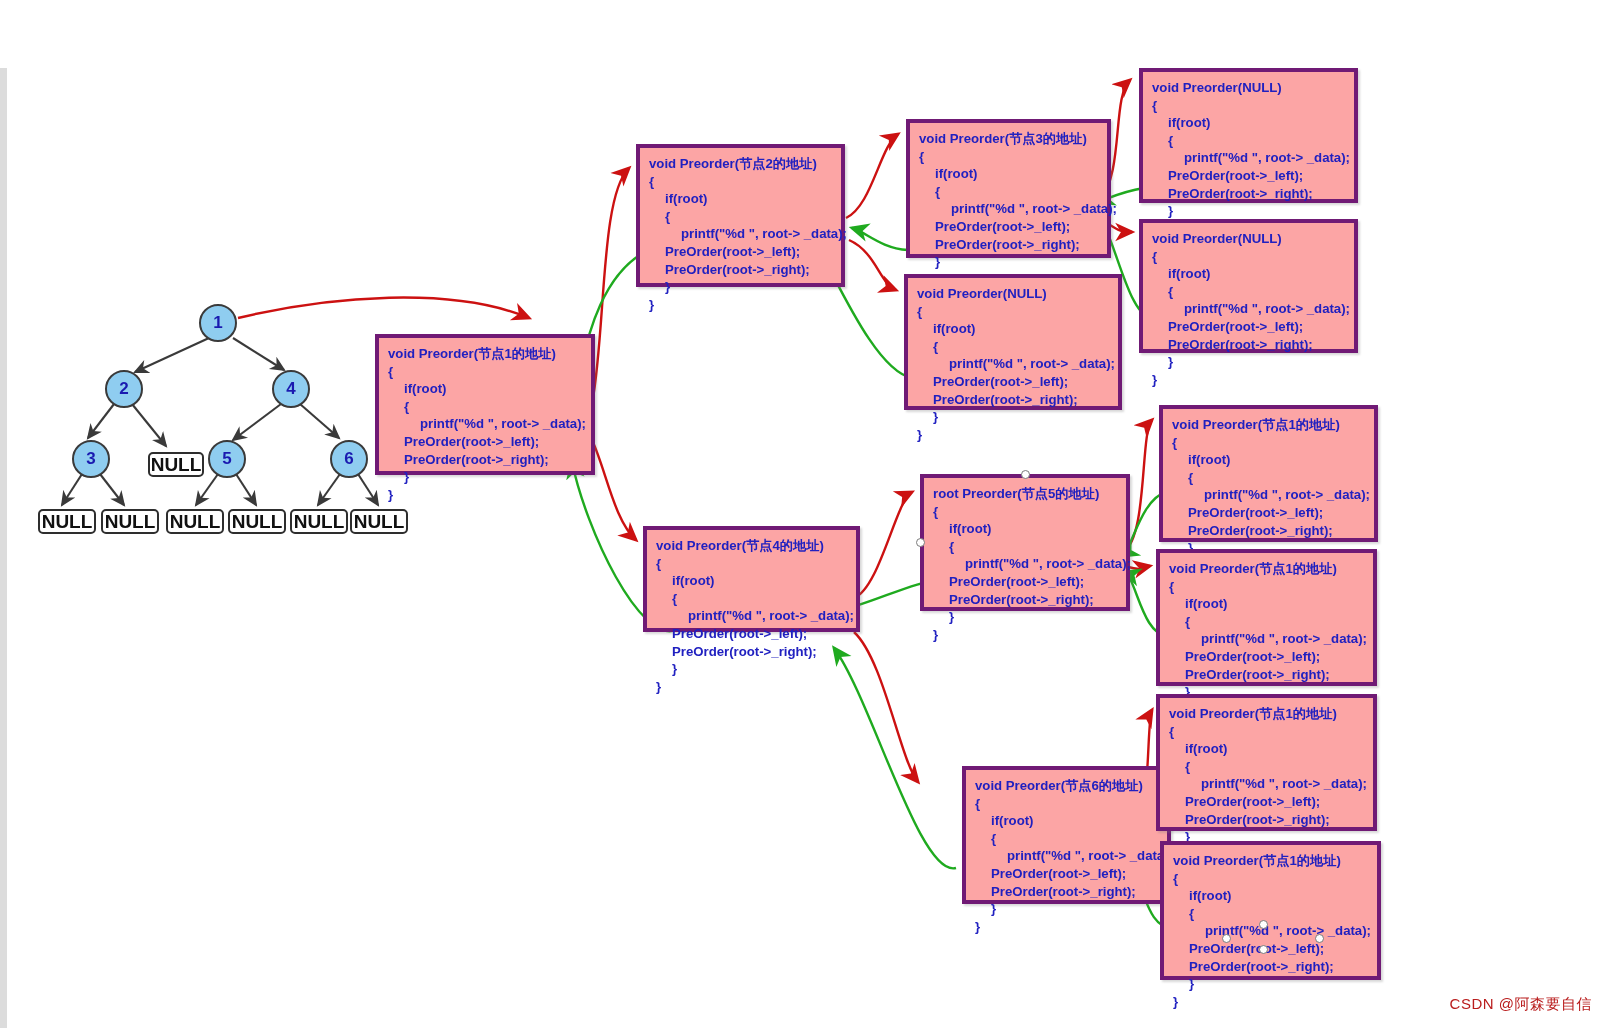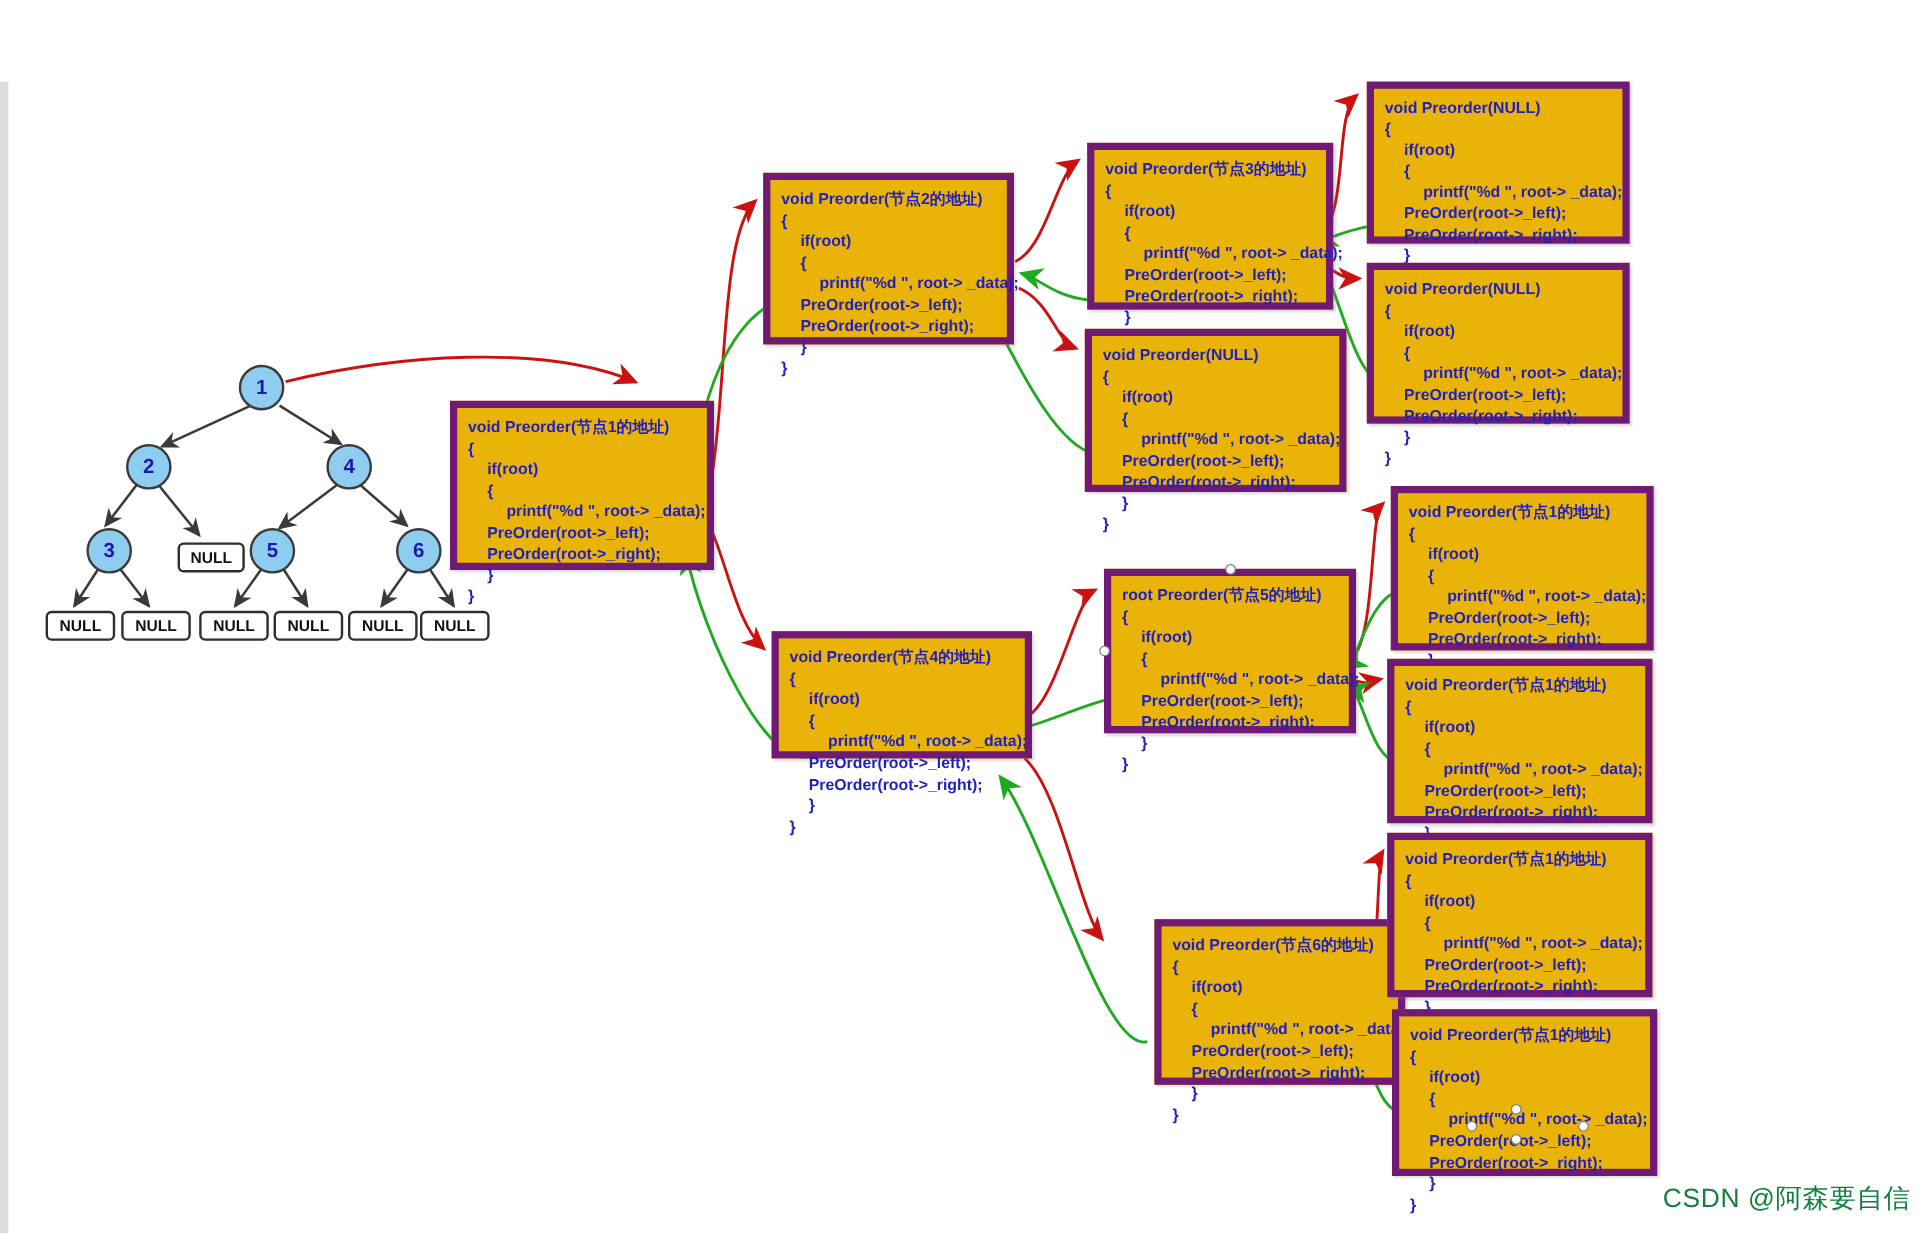--- a/index.html
+++ b/index.html
@@ -53,31 +53,31 @@
   }
   .null-box {
     position: absolute;
     height: 25px;
     border: 2px solid #2e2e2e;
     border-radius: 5px;
     background: #ffffff;
     box-sizing: border-box;
     color: #111111;
     font-weight: bold;
-    font-size: 13px;
+    font-size: 19px;
     display: flex;
     align-items: center;
     justify-content: center;
     z-index: 5;
   }
   
   .code-box {
     position: absolute;
-    background: #eab308;
-    border: 6px solid #701a75;
+    background: #fca5a5;
+    border: 4px solid #701a75;
     box-sizing: border-box;
     z-index: 4;
     padding: 7px 9px 5px 9px;
     box-shadow: 2px 2px 2px rgba(120,120,120,0.28);
   }
   .code-box .ln {
     color: #2020c0;
     font-weight: bold;
     font-size: 13.2px;
     line-height: 17.6px;
@@ -93,22 +93,22 @@
     border-radius: 50%;
     border: 1.4px solid #7b7b7b;
     background: #ffffff;
     box-sizing: border-box;
     z-index: 20;
   }
   #watermark {
     position: absolute;
     right: 14px;
     bottom: 14px;
-    color: #15803d;
-    font-size: 22px;
+    color: #b91c1c;
+    font-size: 15px;
     letter-spacing: 0.5px;
     z-index: 30;
     white-space: nowrap;
   }
 </style>
 </head>
 <body>
 
 <div id="canvas">
 

